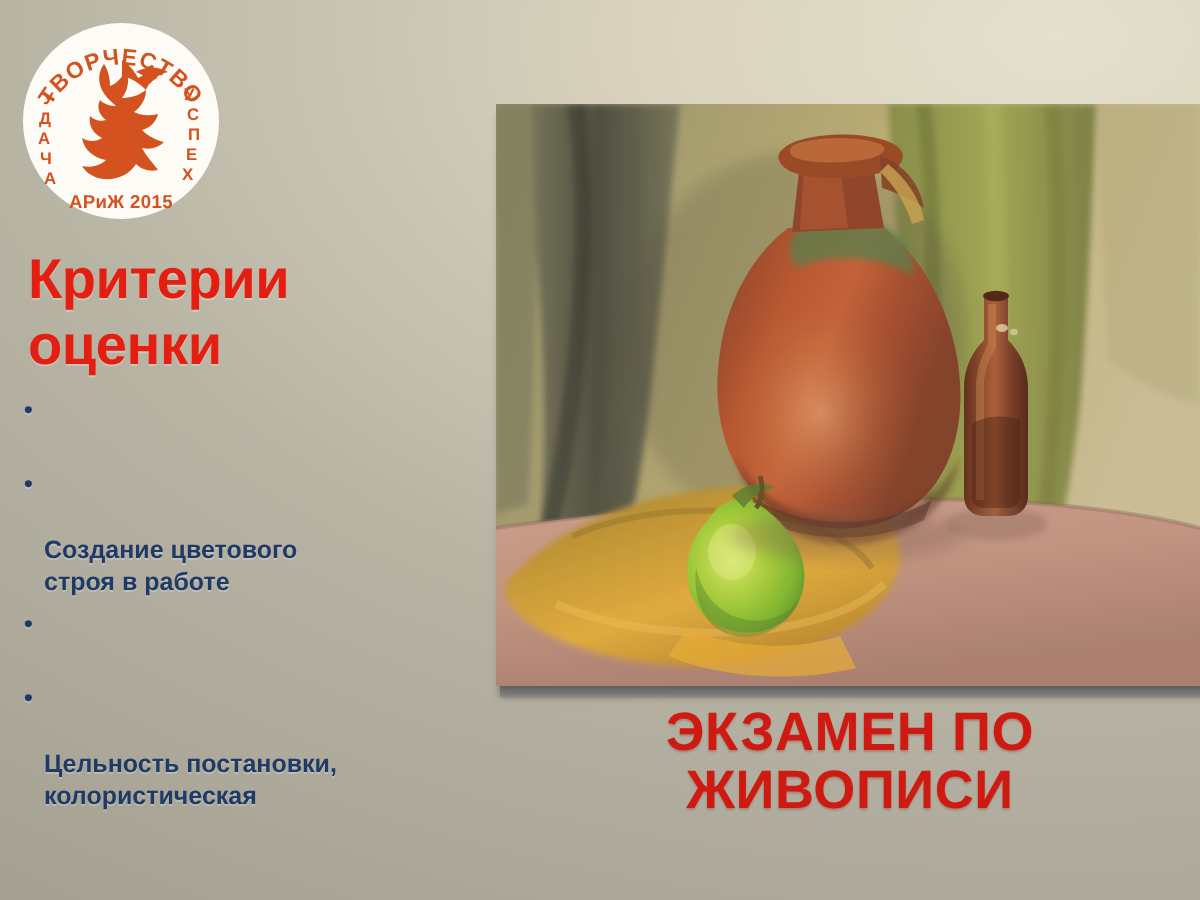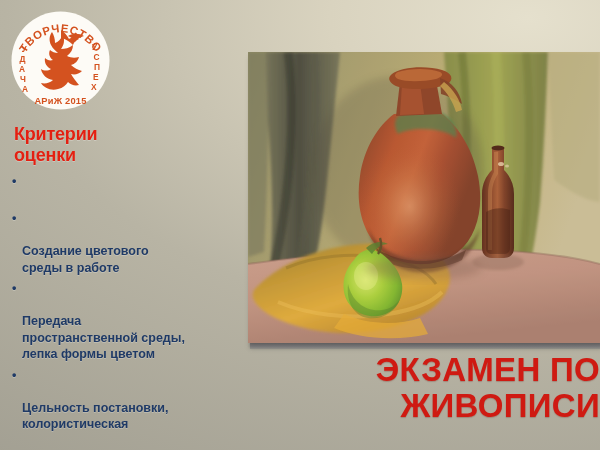--- a/index.html
+++ b/index.html
@@ -36,21 +36,21 @@
 
   
   #criteria-block {
     position: absolute;
     left: 12px;
     top: 124px;
     width: 232px;
   }
   #criteria-heading {
     color: #e41f11;
-    font-size: 18px;
+    font-size: 28px;
     font-weight: bold;
     line-height: 1.17;
     letter-spacing: -0.2px;
     margin: 0 0 7px 2px;
     white-space: pre-line;
     text-shadow: 0 1px 0 rgba(255,255,255,0.25);
   }
   #criteria-list {
     list-style: none;
     margin: 0;
@@ -101,23 +101,23 @@
     background: linear-gradient(180deg, #5d5c5e 0%, #767577 60%, #8e8d87 100%);
     opacity: 0.85;
   }
 
   
   #exam-title {
     position: absolute;
     left: 250px;
     top: 352px;
     width: 350px;
-    text-align: right;
+    text-align: center;
     color: #cf1a12;
-    font-size: 33px;
+    font-size: 27px;
     font-weight: bold;
     line-height: 1.08;
     white-space: pre-line;
     letter-spacing: 0.3px;
     text-shadow: 0 1px 1px rgba(120,40,30,0.28);
   }
 </style>
 </head>
 <body>
 
@@ -177,27 +177,24 @@
   <div id="criteria-block">
     <div id="criteria-heading">Критерии
 оценки</div>
     <ul id="criteria-list">
       <li>
         <span class="bullet-dot">•</span>
       </li>
       <li>
         <span class="bullet-dot">•</span>
         <span>Создание цветового
-среды  в работе</span>
+строя  в работе</span>
       </li>
       <li>
         <span class="bullet-dot">•</span>
-        <span>Передача
-пространственной среды,
-лепка формы цветом</span>
       </li>
       <li>
         <span class="bullet-dot">•</span>
         <span>Цельность постановки,
 колористическая</span>
       </li>
 
     </ul>
   </div>
 

